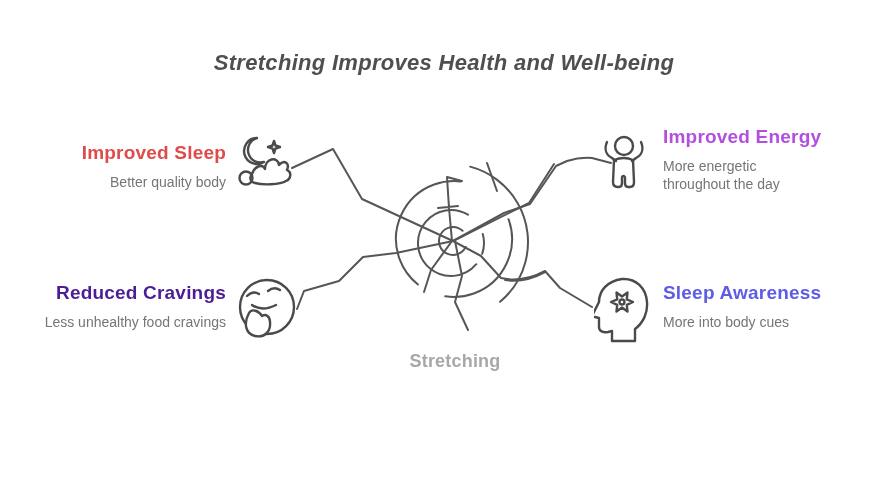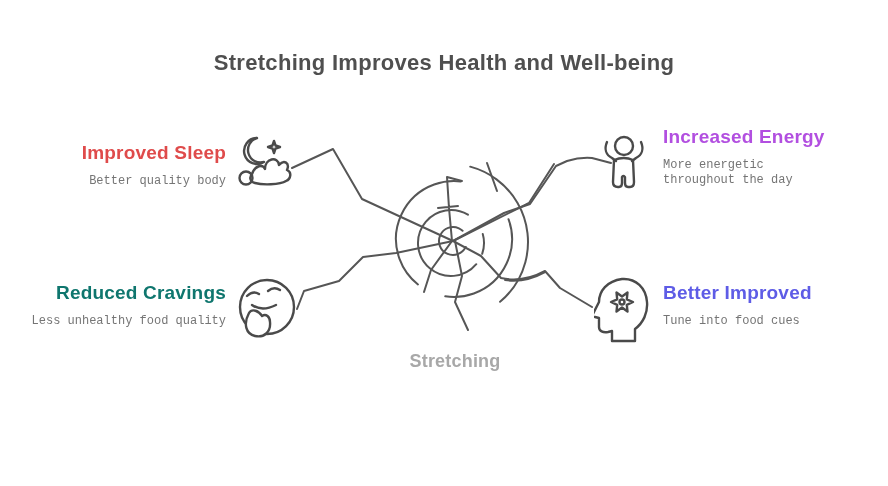--- a/index.html
+++ b/index.html
@@ -2,30 +2,30 @@
 <html><head>
 <meta charset="utf-8">
 <style>
   html,body{margin:0;padding:0;background:#ffffff;}
   .canvas{
     position:relative;width:888px;height:486px;background:#ffffff;
     font-family:"Liberation Sans", sans-serif;overflow:hidden;
   }
   .title{
     position:absolute;top:50px;left:0;width:888px;text-align:center;
-    font-size:22px;font-weight:700;color:#4f4f4f;letter-spacing:.3px;
+    font-size:22px;font-weight:700;color:#4f4f4f;letter-spacing:.3px;font-style:italic;
   }
   .web{position:absolute;top:0;left:0;pointer-events:none;}
   .web path,.web circle{fill:none;stroke:#565656;stroke-width:2;stroke-linecap:round;stroke-linejoin:round;}
   .icon{position:absolute;}
   .icon path,.icon circle{fill:none;stroke:#4a4a4a;stroke-width:2.4;stroke-linecap:round;stroke-linejoin:round;}
   .icon .masked{fill:#ffffff;}
   .node{position:absolute;}
   .node .heading{font-size:19px;font-weight:700;letter-spacing:.2px;}
-  .node .desc{font-size:12px;color:#757575;line-height:1.25;margin-top:10px;font-family:Liberation Mono, monospace;}
+  .node .desc{font-size:14px;color:#757575;line-height:1.25;margin-top:10px;}
   .align-right{text-align:right;}
   .align-left{text-align:left;}
   .center-label{
     position:absolute;top:351px;left:355px;width:200px;text-align:center;
     font-size:18px;font-weight:700;color:#a8a8a8;letter-spacing:.2px;
   }
   .center-desc{
     position:absolute;top:388px;left:375px;width:160px;text-align:center;
     font-size:14px;color:#7e7e7e;line-height:1.3;
   }
@@ -75,41 +75,41 @@
     <path d="M 252,174 C 255,165 263,164 265,169 C 265,158 278,156 279,165 C 284,159 290,163 287,170 C 292,172 291,179 286,181 C 280,185 262,185 255,183 C 250,182 249,177 252,174 Z"></path>
   </svg>
 
   <svg class="icon" style="left:600px;top:128px;" width="50" height="66" viewBox="600 128 50 66">
     <circle cx="624" cy="146" r="9"></circle>
     <path d="M 607,142 C 604,149 606,155 612,158 L 616,161"></path>
     <path d="M 641,142 C 644,149 642,155 636,158 L 632,161"></path>
     <path d="M 614,160 L 613,182 Q 613,187 618,187 L 619,187 Q 622,187 622,183 L 622,177 Q 623,175 625,177 L 625,183 Q 625,187 628,187 L 630,187 Q 634,187 634,182 L 633,160 Q 624,156 614,160 Z"></path>
   </svg>
   <div class="node align-left" style="left:663px;top:126px;width:190px;">
-    <div class="heading" style="color: rgb(178, 79, 224);">Increased Energy</div>
+    <div class="heading" style="color: rgb(178, 79, 224);">Improved Energy</div>
     <div class="desc" style="width:140px;">More energetic throughout the day</div>
   </div>
 
   <div class="node align-right" style="left:30px;top:282px;width:196px;">
-    <div class="heading" style="color: #0f766e;">Reduced Cravings</div>
-    <div class="desc" style="width:196px;">Less unhealthy food quality</div>
+    <div class="heading" style="color: #4c1d95;">Reduced Cravings</div>
+    <div class="desc" style="width:196px;">Less unhealthy food cravings</div>
   </div>
   <svg class="icon" style="left:236px;top:276px;" width="62" height="68" viewBox="236 276 62 68">
     <circle cx="267" cy="307" r="27"></circle>
     <path d="M 247,296 Q 253,290 259,294"></path>
     <path d="M 268,291 Q 274,286 280,290"></path>
     <path d="M 252,305 Q 262,312 276,305"></path>
     <path class="masked" d="M 249,313 C 243,324 246,334 255,336 C 264,338 271,332 270,322 C 270,317 266,313 262,316 C 259,311 252,308 249,313 Z"></path>
   </svg>
 
   <svg class="icon" style="left:594px;top:274px;" width="58" height="70" viewBox="594 274 58 70">
     <path d="M 622,279 C 607,281 599,291 599,302 L 593,314 C 592,316 593,317 595,317 L 599,318 L 599,327 C 599,331 603,333 608,332 L 612,331 L 612,341 L 635,341 L 635,329 C 643,323 648,313 647,302 C 646,288 636,278 622,279 Z"></path>
     <path d="M 633,302 L 626.8,299.3 L 627.5,292.5 L 622,296.5 L 616.5,292.5 L 617.2,299.3 L 611,302 L 617.2,304.8 L 616.5,311.5 L 622,307.5 L 627.5,311.5 L 626.8,304.8 Z"></path>
     <circle cx="622" cy="302" r="2.5"></circle>
   </svg>
   <div class="node align-left" style="left:663px;top:282px;width:190px;">
-    <div class="heading" style="color: rgb(94, 92, 230);">Better Improved</div>
-    <div class="desc" style="width:170px;">Tune into food cues</div>
+    <div class="heading" style="color: rgb(94, 92, 230);">Sleep Awareness</div>
+    <div class="desc" style="width:170px;">More into body cues</div>
   </div>
 
   <div class="center-label">Stretching</div>
 
 </div>
 
 </body></html>

